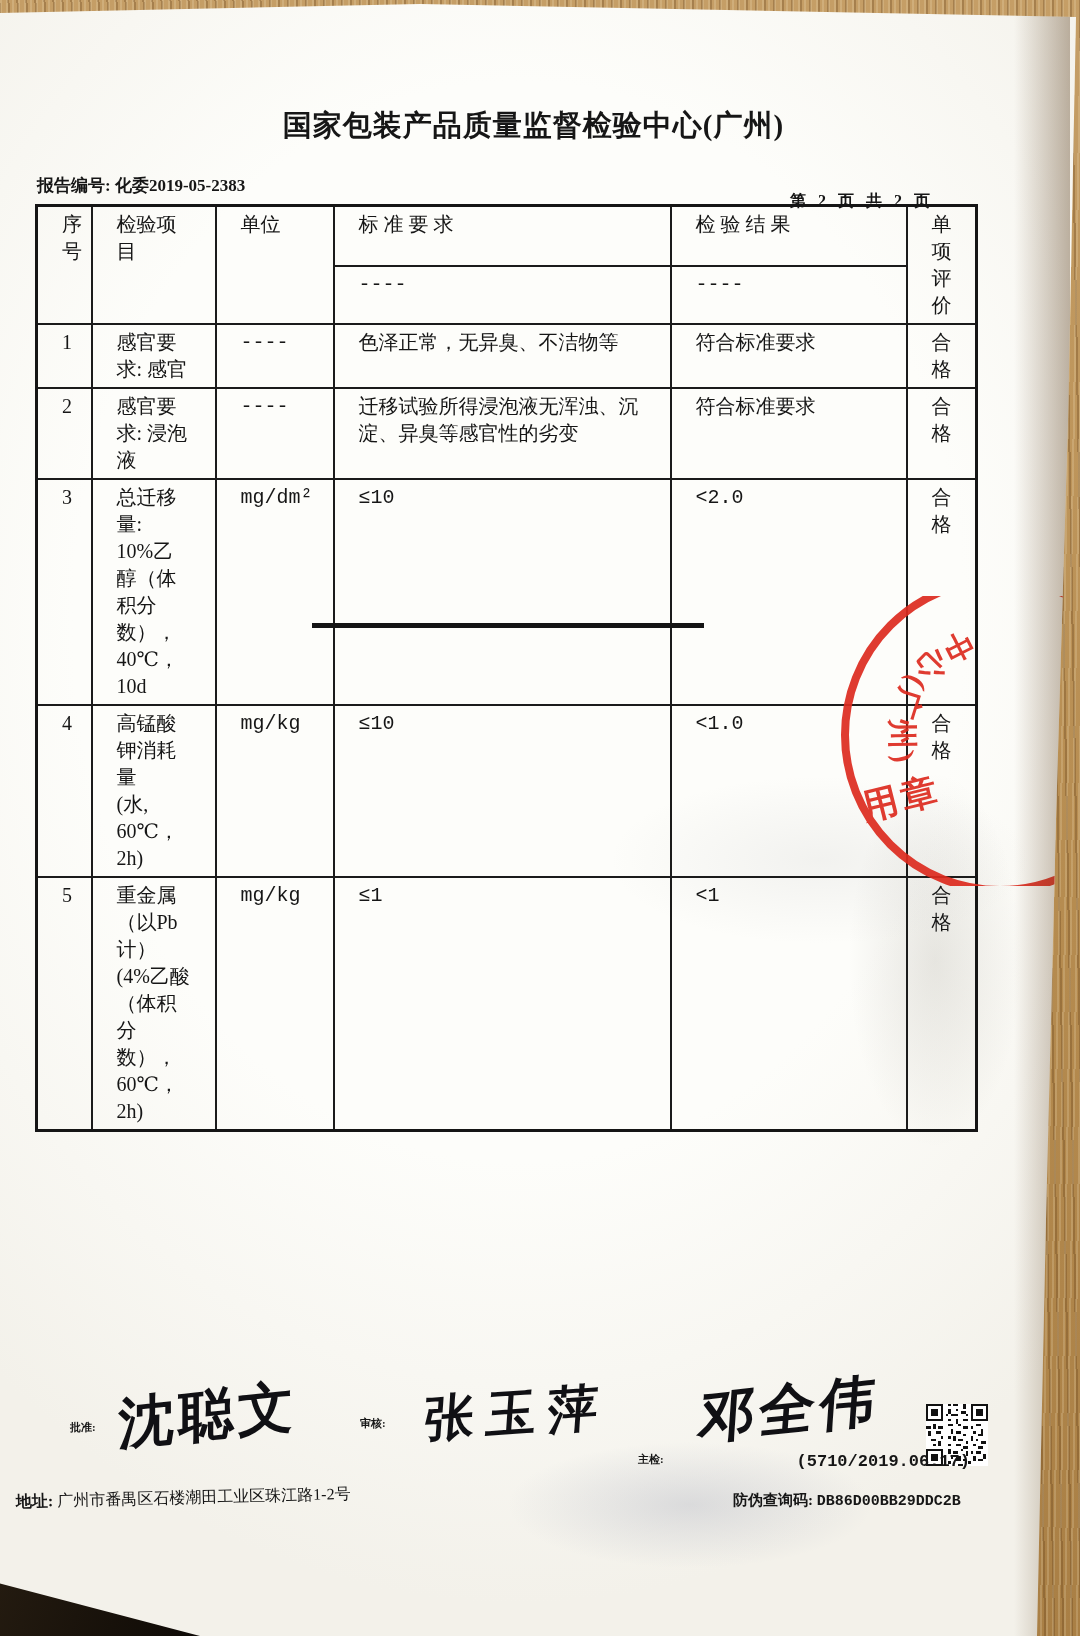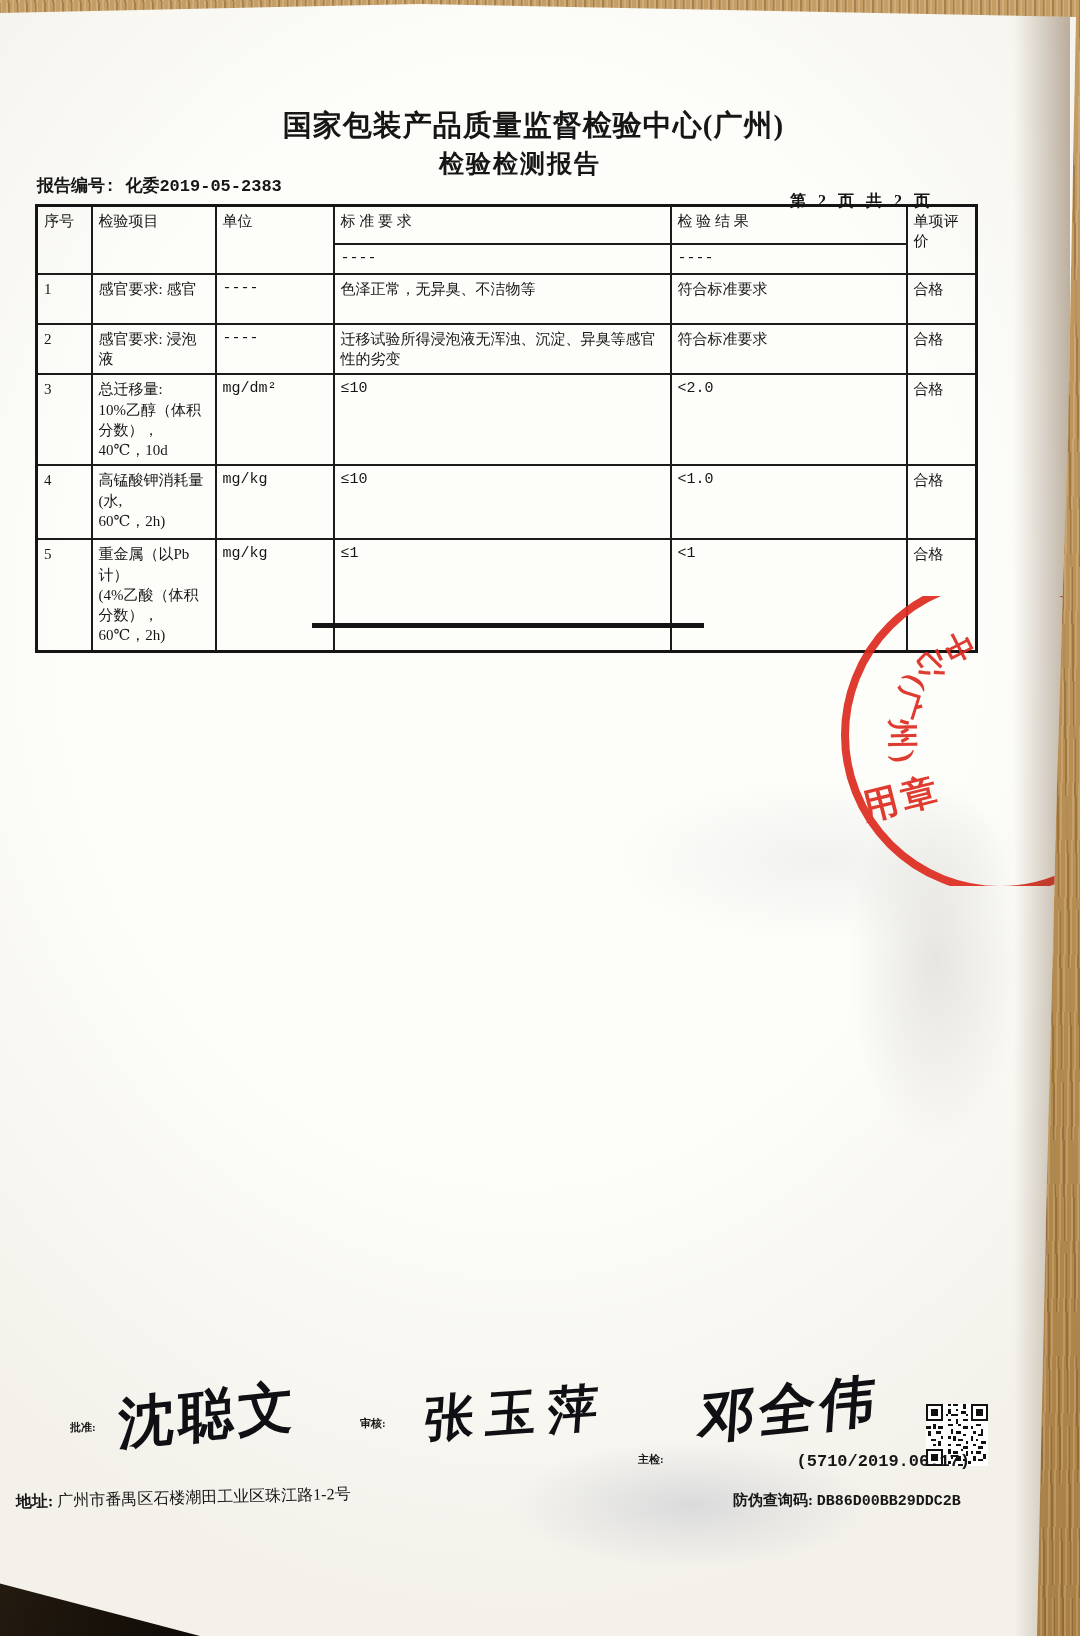--- a/index.html
+++ b/index.html
@@ -27,28 +27,28 @@
     background:linear-gradient(to right, rgba(0,0,0,0), rgba(88,58,24,.38)); }
   .corner-shadow { position:absolute; left:0; top:1572px; width:200px; height:64px;
     background:linear-gradient(110deg,#241b10,#0e0a06);
     clip-path:polygon(0 18%, 100% 100%, 0 100%); }
   
   .title { position:absolute; top:106px; left:0; width:1040px; text-align:center;
     font-size:29px; font-weight:700; letter-spacing:1px;padding-left:27px; }
   .subtitle { position:absolute; top:147px; left:0; width:1040px; text-align:center;
     font-size:25px; font-weight:700; letter-spacing:2px; }
   .report-no { position:absolute; top:174px; left:37px; font-size:17px; font-weight:700;
-    font-family:Liberation Mono, monospace; }
+    font-family:Liberation Serif, serif; }
   .page-info { position:absolute; top:177px; left:790px; width:185px; font-size:16px;
     font-weight:700; letter-spacing:4px; white-space:nowrap;margin-top:14px; }
   
   table.report { position:absolute; left:35px; top:204px; width:940px;
     border-collapse:collapse; table-layout:fixed; }
   table.report td, table.report th { border:2px solid #1b1b1b; vertical-align:top;
-    font-size:15px; font-weight:400; padding:4px 6px; line-height:1.35; text-align:left; }
+    font-size:20px; font-weight:400; padding:4px 24px; line-height:1.35; text-align:left; }
   table.report { border:3px solid #151515; }
   th.hdr { text-align:center; vertical-align:middle; font-weight:700; font-size:16px; padding:2px; }
   td.subdash { text-align:center; vertical-align:middle; height:26px;
     font-family:"Liberation Mono","DejaVu Sans Mono",monospace; font-weight:700; }
   td.seq { text-align:center; }
   td.item { white-space:pre-line;border-radius:24px; }
   .mono { font-family:"Liberation Mono","DejaVu Sans Mono",monospace; }
   tr.r1 td { height:50px; } tr.r2 td { height:46px; } tr.r3 td { height:76px; }
   tr.r4 td { height:74px; } tr.r5 td { height:96px; }
   tr.hrow th { height:38px; }
@@ -72,21 +72,20 @@
   .address { position:absolute; left:16px; top:1492px; font-size:16px; font-weight:700;
     transform:rotate(-1.4deg); transform-origin:left center; white-space:nowrap; }
   .address .addr-text { font-weight:400; font-size:16px; }
 </style>
 </head>
 <body>
 
 <div class="paper">
 
   <div class="title">国家包装产品质量监督检验中心(广州)</div>
-  <div class="subtitle">检验检测报告</div>
 
   <div class="report-no">
     <span>报告编号:</span>
     <span>化委2019-05-2383</span>
   </div>
   <div class="page-info">第 2 页 共  2  页</div>
 
   <table class="report">
     <colgroup>
       <col style="width:55px">

